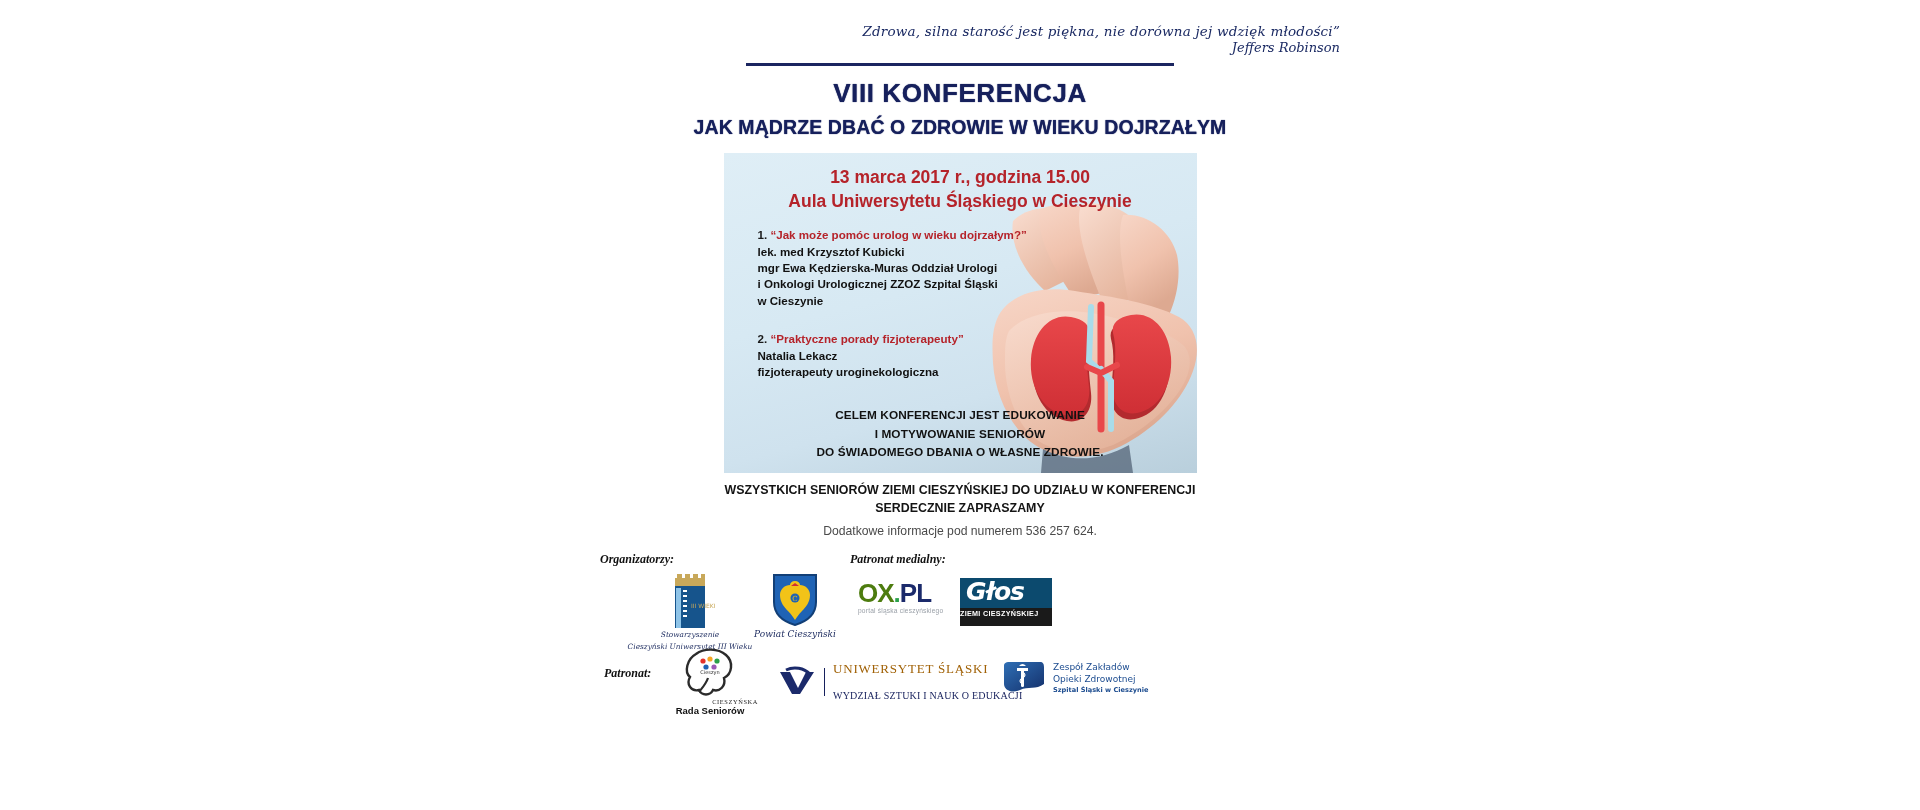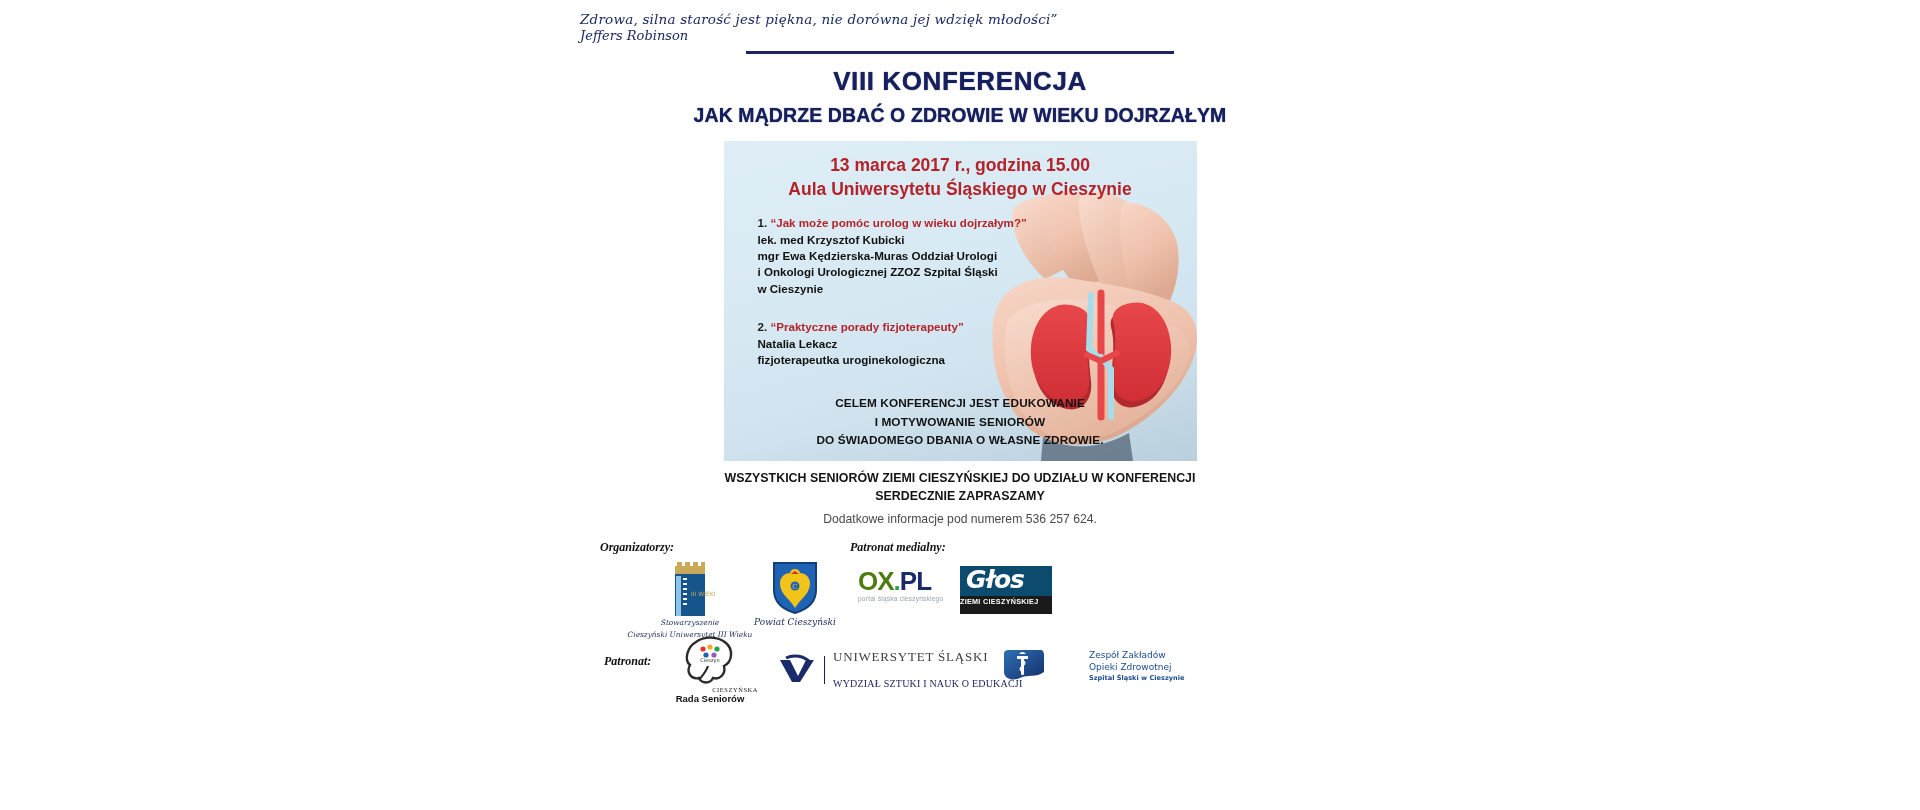--- a/index.html
+++ b/index.html
@@ -7,24 +7,24 @@
     width:1920px;height:810px;background:#ffffff;
     font-family:"Liberation Sans", sans-serif;
     overflow:hidden;position:relative;
   }
   .poster{
     position:absolute;left:580px;top:0;width:760px;height:810px;
     background:#ffffff;
   }
   
   .quote{
-    text-align:left;color:#1b2a63;
+    text-align:right;color:#1b2a63;
     font-family:"DejaVu Serif", serif;
     font-style:italic;
-    padding-top:10px;
+    padding-top:22px;
   }
   .quote-line{font-size:13.5px;letter-spacing:.2px;line-height:1.35;}
   .quote-author{font-size:13px;line-height:1.3;}
   .rule{
     width:428px;height:3px;background:#1b2560;margin:6px auto 0 auto;
   }
   
   .title-main{
     text-align:center;color:#16205c;
     font-size:26px;font-weight:bold;letter-spacing:.6px;
@@ -100,21 +100,21 @@
   .glos-word{
     position:absolute;left:6px;top:-1px;color:#fff;font-size:25px;
     font-weight:bold;font-style:italic;letter-spacing:-1px;
     font-family:"DejaVu Sans", sans-serif;
   }
   .glos-strip{
     width:92px;height:18px;background:#1a1a1a;color:#fff;font-size:7.2px;
     font-weight:bold;letter-spacing:.3px;text-align:left;line-height:11px;
   }
   .us-text{font-family:"Liberation Serif", serif;}
-  .us-1{font-size:13px;color:#404040;letter-spacing:.8px;line-height:1.1;}
+  .us-1{font-size:13px;color:#a16207;letter-spacing:.8px;line-height:1.1;}
   .us-2{font-size:10px;color:#16205c;letter-spacing:.2px;line-height:1.2;margin-top:13px;text-align:center;}
   .zzoz-text{
     font-family:"DejaVu Sans", sans-serif;color:#1b4b8f;line-height:1.25;
   }
   .zz-1{font-size:9px;}
   .zz-2{font-size:6.6px;font-weight:bold;margin-top:1px;}
   .crs-cap1{font-size:6.4px;color:#222;letter-spacing:.6px;text-align:right;font-family:Liberation Serif, serif;}
   .crs-cap2{font-size:9.5px;color:#111;font-weight:bold;text-align:center;}
 </style>
 </head>
@@ -201,21 +201,21 @@
         <div class="prog-line">mgr Ewa Kędzierska-Muras Oddział Urologi</div>
         <div class="prog-line">i Onkologi Urologicznej ZZOZ Szpital Śląski</div>
         <div class="prog-line">w Cieszynie</div>
       </div>
       <div class="prog2">
         <div class="prog-title">
           <span class="num">2.</span>
           <span>“Praktyczne porady fizjoterapeuty”</span>
         </div>
         <div class="prog-line">Natalia Lekacz</div>
-        <div class="prog-line">fizjoterapeutka uroginekologiczna</div>
+        <div class="prog-line">fizjoterapeuty uroginekologiczna</div>
       </div>
     </div>
 
     <div class="goal">
       <div>CELEM KONFERENCJI JEST EDUKOWANIE</div>
       <div>I MOTYWOWANIE SENIORÓW</div>
       <div>DO ŚWIADOMEGO DBANIA O WŁASNE ZDROWIE.</div>
     </div>
   </div>
 
@@ -312,21 +312,21 @@
         <path d="M4,6 L14,6 L22,22 L30,6 L38,6 L24,28 L16,28 Z" fill="#1b2a6b"></path>
         <path d="M10,4 C18,0 28,2 34,8" stroke="#1b2a6b" stroke-width="3" fill="none"></path>
       </svg>
       <div style="width:1px;height:28px;background:#16205c;margin:0 8px;"></div>
       <div class="us-text">
         <div class="us-1">UNIWERSYTET ŚLĄSKI</div>
         <div class="us-2">WYDZIAŁ SZTUKI I NAUK O EDUKACJI</div>
       </div>
     </div>
 
-    <div class="cell" style="left:420px;top:16px;display:flex;align-items:center;gap:36px;">
+    <div class="cell" style="left:420px;top:16px;display:flex;align-items:center;">
       <svg width="46" height="36" viewBox="0 0 46 36">
         <defs>
           <linearGradient id="zg" x1="0" y1="0" x2="1" y2="1">
             <stop offset="0%" stop-color="#2f6fb5"></stop>
             <stop offset="100%" stop-color="#14306b"></stop>
           </linearGradient>
         </defs>
         <path d="M4,6 C4,3 6,2 9,2 H40 C43,2 44,4 44,7 V24 C36,30 28,26 20,30 C12,34 4,30 4,24 Z" fill="url(#zg)"></path>
         <g fill="#ffffff">
           <rect x="21" y="9" width="3" height="18" rx="1.2"></rect>

